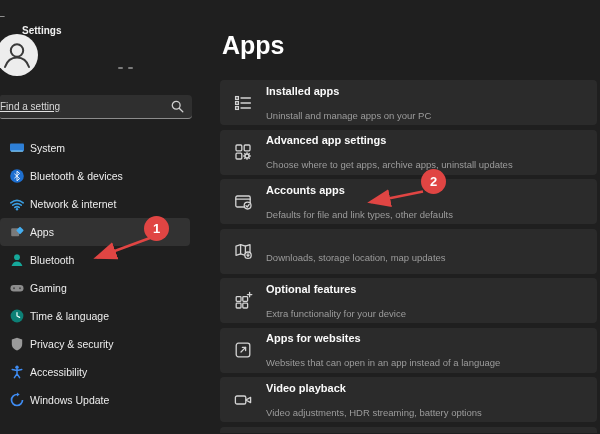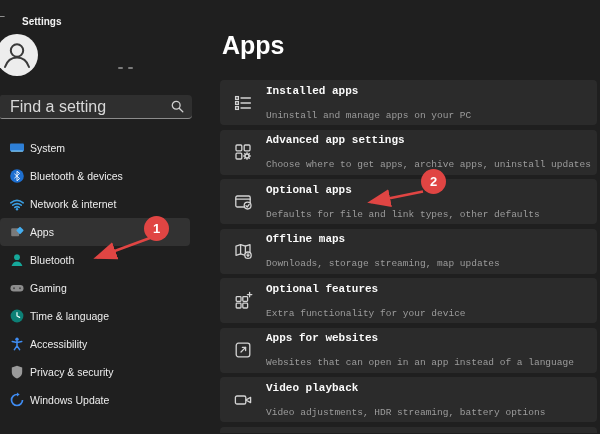--- a/index.html
+++ b/index.html
@@ -5,42 +5,42 @@
   html,body{margin:0;padding:0;}
   body{
     width:600px;height:434px;position:relative;overflow:hidden;
     background:#1f1f1f;
     font-family:"Liberation Sans","DejaVu Sans",sans-serif;
     -webkit-font-smoothing:antialiased;
   }
   
   .titlebar{position:absolute;top:6px;left:0;height:20px;display:flex;align-items:center;}
   .back-arrow{position:absolute;left:-6px;top:1px;color:#e6e6e6;font-size:13px;line-height:16px;}
-  .app-title{position:absolute;left:22px;top:10px;font-size:10px;font-weight:700;color:#f2f2f2;white-space:nowrap;}
+  .app-title{position:absolute;left:22px;top:19px;font-size:10px;font-weight:700;color:#f2f2f2;white-space:nowrap;}
   
   .avatar{position:absolute;left:-4px;top:34px;width:42px;height:42px;border-radius:50%;background:#ededed;display:flex;align-items:center;justify-content:center;}
   .user-remnant{position:absolute;top:67px;left:118px;display:flex;gap:5px;opacity:.75;}
   .user-remnant i{display:block;width:5px;height:2px;background:#9a9a9a;border-radius:1px;}
   
   .search-box{position:absolute;left:0;top:95px;width:192px;height:24px;background:#2f2f2f;border-radius:2px 4px 4px 2px;border-bottom:1px solid #8c8c8c;box-sizing:border-box;}
-  .search-box input{position:absolute;inset:0;width:100%;height:100%;background:transparent;border:none;outline:none;color:#e3e3e3;font-size:16px;padding:0 26px 0 10px;box-sizing:border-box;font-family:inherit;}
+  .search-box input{position:absolute;inset:0;width:100%;height:100%;background:transparent;border:none;outline:none;color:#e3e3e3;font-size:10px;padding:0 26px 0 0;box-sizing:border-box;font-family:inherit;text-decoration:underline;}
   .search-box input::placeholder{color:#d8d8d8;opacity:1;}
   .search-glyph{position:absolute;right:8px;top:5px;}
   
   .nav{position:absolute;left:0;top:134px;width:196px;}
   .nav-item{height:28px;display:flex;align-items:center;padding-left:9px;margin-right:6px;border-radius:4px;cursor:pointer;}
   .nav-item.selected{background:#323232;}
   .nav-icon{width:16px;height:16px;flex:0 0 16px;display:flex;}
   .nav-label{margin-left:5px;font-size:10.5px;color:#ededed;white-space:nowrap;text-align:center;}
   
   .main-title{position:absolute;left:222px;top:31px;font-size:25px;font-weight:700;color:#ffffff;}
   .cards{position:absolute;left:220px;top:80px;width:377px;}
   .card{height:45px;margin-bottom:4.5px;background:#2b2b2b;border-radius:4px;display:flex;align-items:center;cursor:pointer;}
   .card-icon{width:46px;flex:0 0 46px;display:flex;justify-content:center;}
-  .card-text{display:flex;flex-direction:column;justify-content:center;min-width:0;font-family:Liberation Mono, monospace;}
+  .card-text{display:flex;flex-direction:column;justify-content:center;min-width:0;}
   .card-title{font-size:11px;font-weight:600;color:#fafafa;line-height:13px;}
   .card-sub{font-size:9.5px;color:#9c9c9c;line-height:11px;margin-top:12px;white-space:nowrap;}
   .card.partial{height:6px;margin-bottom:0;border-radius:4px 4px 0 0;}
   
   :root{--annotation-red:#e04543;}
   .anno-layer{position:absolute;inset:0;pointer-events:none;z-index:50;}
   .badge{position:absolute;width:25px;height:25px;border-radius:50%;background:var(--annotation-red);color:#fff;font-size:13px;font-weight:700;display:flex;align-items:center;justify-content:center;z-index:51;}
   .badge-1{left:144px;top:216px;}
   .badge-2{left:421px;top:169px;}
   svg{display:block;}
@@ -137,33 +137,33 @@
       <svg width="16" height="16" viewBox="0 0 16 16">
           <circle cx="8" cy="8" r="6.4" fill="#0d8076"></circle>
           <path d="M8 4.6 V8 L10.6 9.4" fill="none" stroke="#eafffb" stroke-width="1.2" stroke-linecap="round"></path>
         </svg>
     </span>
     <span class="nav-label">Time &amp; language</span>
   </div>
   <div class="nav-item">
     <span class="nav-icon">
       <svg width="16" height="16" viewBox="0 0 16 16">
+          <path d="M8 1.8 L13.2 3.6 V7.8 C13.2 11.4 11 13.4 8 14.4 C5 13.4 2.8 11.4 2.8 7.8 V3.6 Z" fill="#9a9a9a"></path>
+        </svg>
+    </span>
+    <span class="nav-label">Privacy &amp; security</span>
+  </div>
+  <div class="nav-item">
+    <span class="nav-icon">
+      <svg width="16" height="16" viewBox="0 0 16 16">
           <circle cx="8" cy="3.3" r="1.7" fill="#3f8cf2"></circle>
           <path d="M8 5.4 V9.8 M8 6.4 L3.2 5.4 M8 6.4 L12.8 5.4 M8 9.8 L5.4 13.6 M8 9.8 L10.6 13.6" fill="none" stroke="#3f8cf2" stroke-width="1.5" stroke-linecap="round"></path>
         </svg>
     </span>
     <span class="nav-label">Accessibility</span>
-  </div>
-  <div class="nav-item">
-    <span class="nav-icon">
-      <svg width="16" height="16" viewBox="0 0 16 16">
-          <path d="M8 1.8 L13.2 3.6 V7.8 C13.2 11.4 11 13.4 8 14.4 C5 13.4 2.8 11.4 2.8 7.8 V3.6 Z" fill="#9a9a9a"></path>
-        </svg>
-    </span>
-    <span class="nav-label">Privacy &amp; security</span>
   </div>
   <div class="nav-item">
     <span class="nav-icon">
       <svg width="16" height="16" viewBox="0 0 16 16">
           <path d="M13.5 8 A5.5 5.5 0 1 1 8 2.5" fill="none" stroke="#3f8cf2" stroke-width="1.7"></path>
           <polygon points="8,0.6 8,4.4 10.6,2.5" fill="#3f8cf2"></polygon>
         </svg>
     </span>
     <span class="nav-label">Windows Update</span>
   </div>
@@ -209,37 +209,36 @@
   <div class="card">
     <span class="card-icon">
       <svg width="20" height="20" viewBox="0 0 20 20" stroke="#d4d4d4" stroke-width="1.3" fill="none" stroke-linecap="round" stroke-linejoin="round">
         <rect x="2.8" y="4" width="14.4" height="11" rx="1.5"></rect>
           <line x1="2.8" y1="7.2" x2="17.2" y2="7.2"></line>
         <circle cx="14.6" cy="13.6" r="3.4" fill="#2b2b2b"></circle>
           <path d="M13 13.7 l1.2 1.3 2 -2.6"></path>
       </svg>
     </span>
     <span class="card-text">
-      <span class="card-title">Optional apps</span>
+      <span class="card-title">Accounts apps</span>
       <span class="card-sub">Defaults for file and link types, other defaults</span>
     </span>
   </div>
 
   <div class="card">
     <span class="card-icon">
       <svg width="20" height="20" viewBox="0 0 20 20" stroke="#d4d4d4" stroke-width="1.3" fill="none" stroke-linecap="round" stroke-linejoin="round">
         <path d="M3 5.2 L7.6 3.6 L12.4 5.2 L17 3.6 V12.8 L12.4 14.4 L7.6 12.8 L3 14.4 Z"></path>
         <path d="M7.6 3.6 V12.8 M12.4 5.2 V14.4"></path>
         <circle cx="15" cy="14.2" r="3.2" fill="#2b2b2b"></circle>
           <path d="M15 12.6 v2.6 M13.9 14.1 L15 15.3 L16.1 14.1"></path>
       </svg>
     </span>
     <span class="card-text">
-      <span class="card-title">Offline maps</span>
-      <span class="card-sub">Downloads, storage streaming, map updates</span>
+      <span class="card-sub">Downloads, storage location, map updates</span>
     </span>
   </div>
 
   <div class="card">
     <span class="card-icon">
       <svg width="20" height="20" viewBox="0 0 20 20" stroke="#d4d4d4" stroke-width="1.3" fill="none" stroke-linecap="round">
         <rect x="3.2" y="5.6" width="4.8" height="4.8" rx=".8"></rect>
           <rect x="9.8" y="5.6" width="4.8" height="4.8" rx=".8"></rect>
         <rect x="3.2" y="12.2" width="4.8" height="4.8" rx=".8"></rect>
           <rect x="9.8" y="12.2" width="4.8" height="4.8" rx=".8"></rect>

